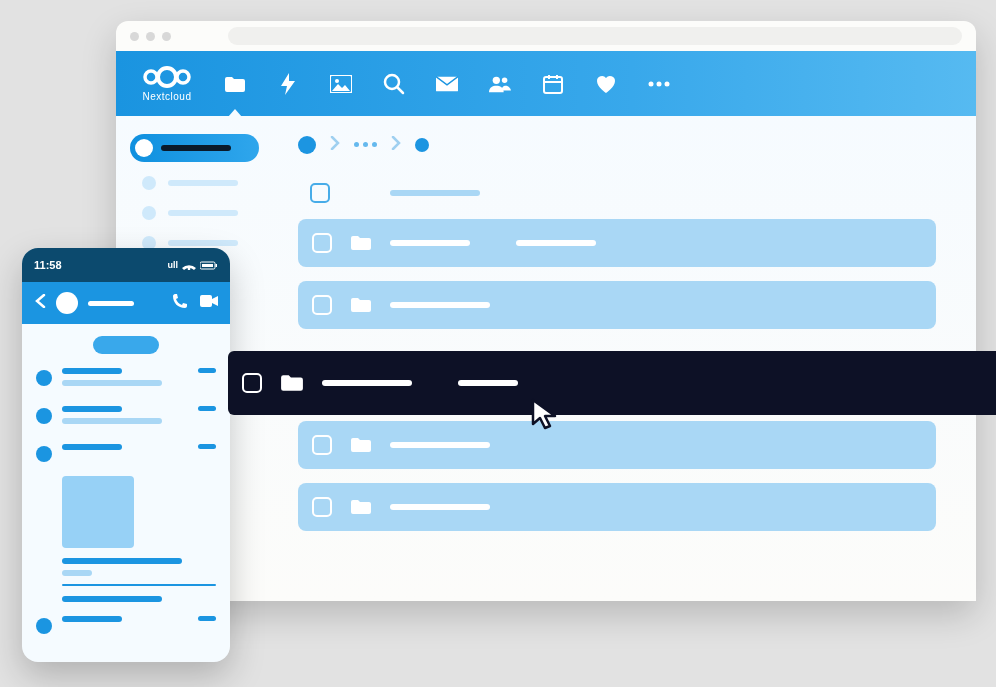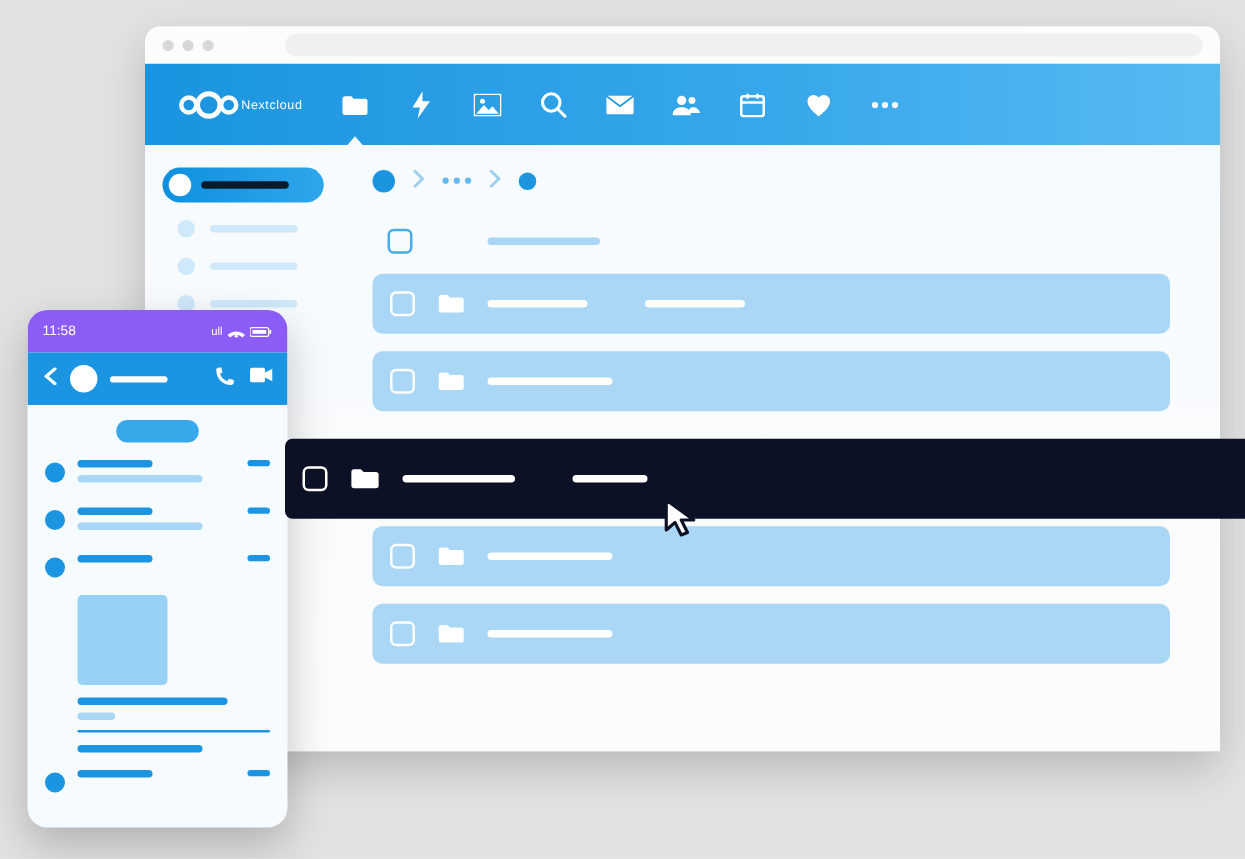--- a/index.html
+++ b/index.html
@@ -46,21 +46,21 @@
 
   .app-bar {
     height: 65px;
     background: linear-gradient(90deg, #1a94e0 0%, #38a8eb 60%, #56baf1 100%);
     display: flex;
     align-items: center;
     padding-left: 25px;
     gap: 31px;
     position: relative;
   }
-  .logo-block { display:flex; flex-direction:row; align-items:center; color:#fff; }
+  .logo-block { display:flex; flex-direction:column; align-items:center; color:#fff; }
   .logo-block svg { display:block; }
   .logo-text { font-size:10px; color:#fff; margin-top:2px; letter-spacing:0.5px; }
   .nav-icon { color:#fff; display:flex; align-items:center; justify-content:center; width:22px; height:22px; cursor:pointer; }
   .nav-wrap{ position:relative; display:flex; align-items:center; justify-content:center; height:65px;}
 
   .app-body {
     display:flex;
     height: calc(100% - 95px);
     background: linear-gradient(180deg,#f6fbff 0%, #fcfcfa 100%);
   }
@@ -149,23 +149,23 @@
     position:absolute;
     left:22px; top:248px;
     width:208px; height:414px;
     background:#f5fbff;
     border-radius:16px;
     box-shadow:0 14px 35px rgba(0,0,0,0.22);
     overflow:hidden;
     z-index:20;
   }
   .p-status{
-    height:34px;background:#8b5cf6;color:#fff;
+    height:34px;background:#0c4a6e;color:#fff;
     display:flex;align-items:center;justify-content:space-between;
-    padding:0 12px;font-size:11px;font-weight:400;
+    padding:0 12px;font-size:11px;font-weight:700;
   }
   .p-status .sig{ display:flex; align-items:center; gap:4px; font-size:9px;margin-left:32px;}
   .p-header{
     height:42px;background:#1b95e1;
     display:flex;align-items:center;justify-content:space-between;
     padding:0 12px;
   }
   .p-left{ display:flex;align-items:center;gap:10px; }
   .p-back{ color:#fff; cursor:pointer; }
   .p-ava{ width:22px;height:22px;border-radius:50%;background:#fff; }

